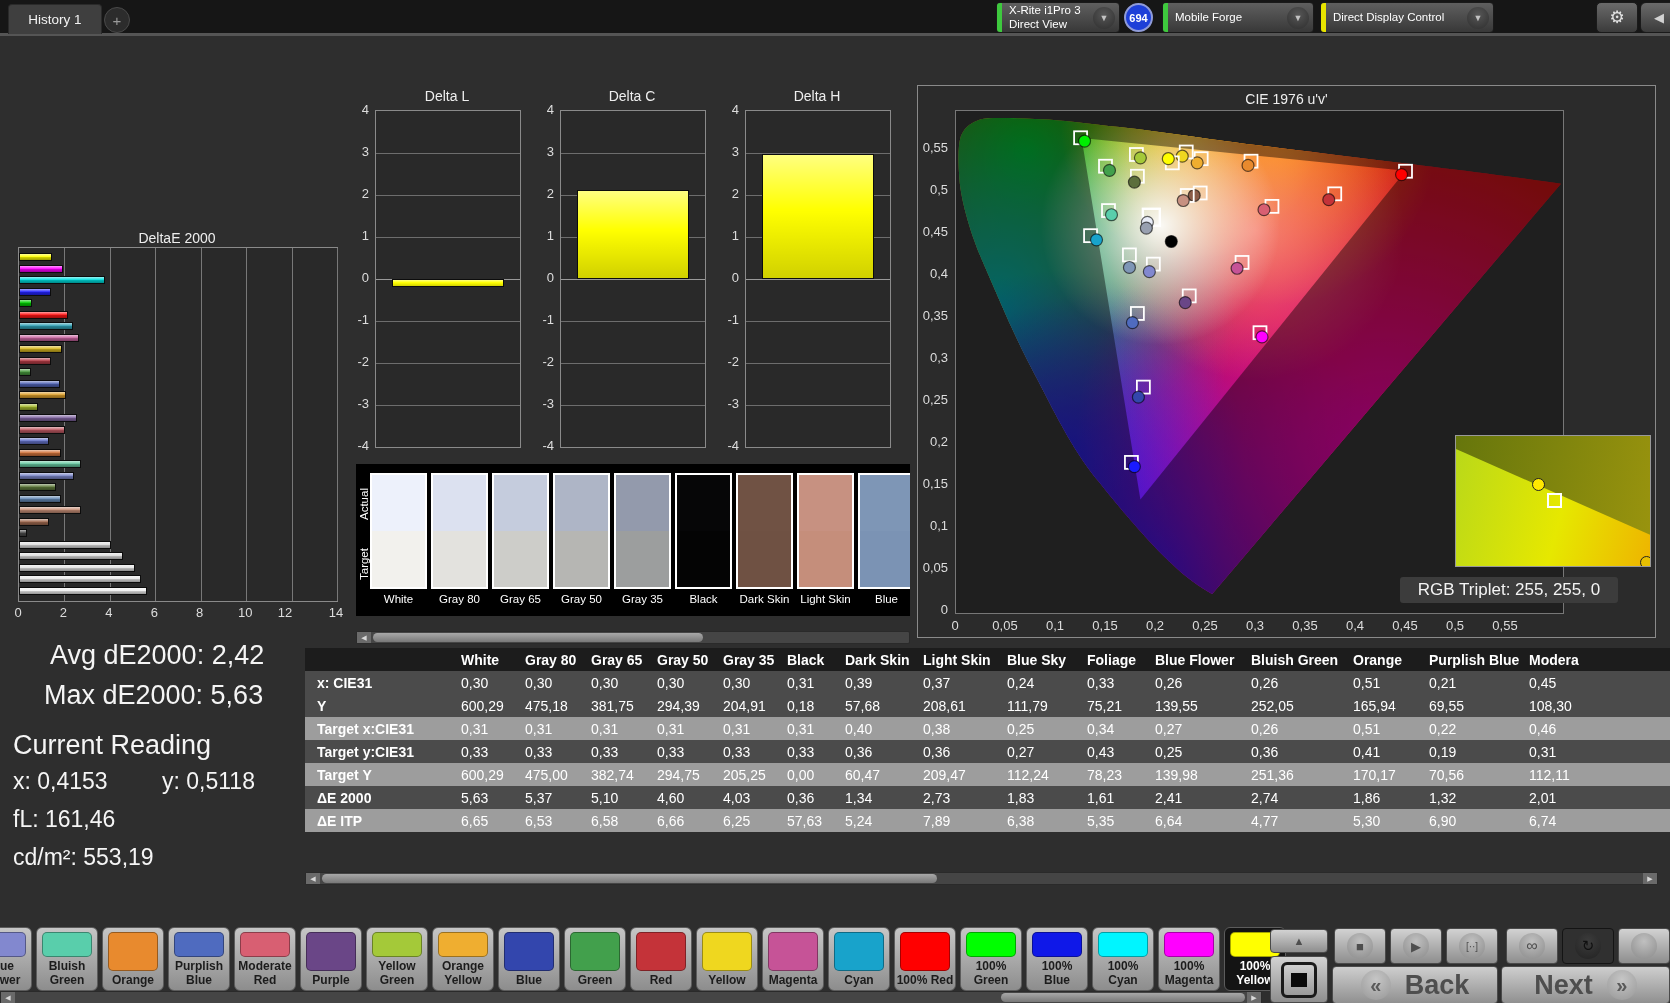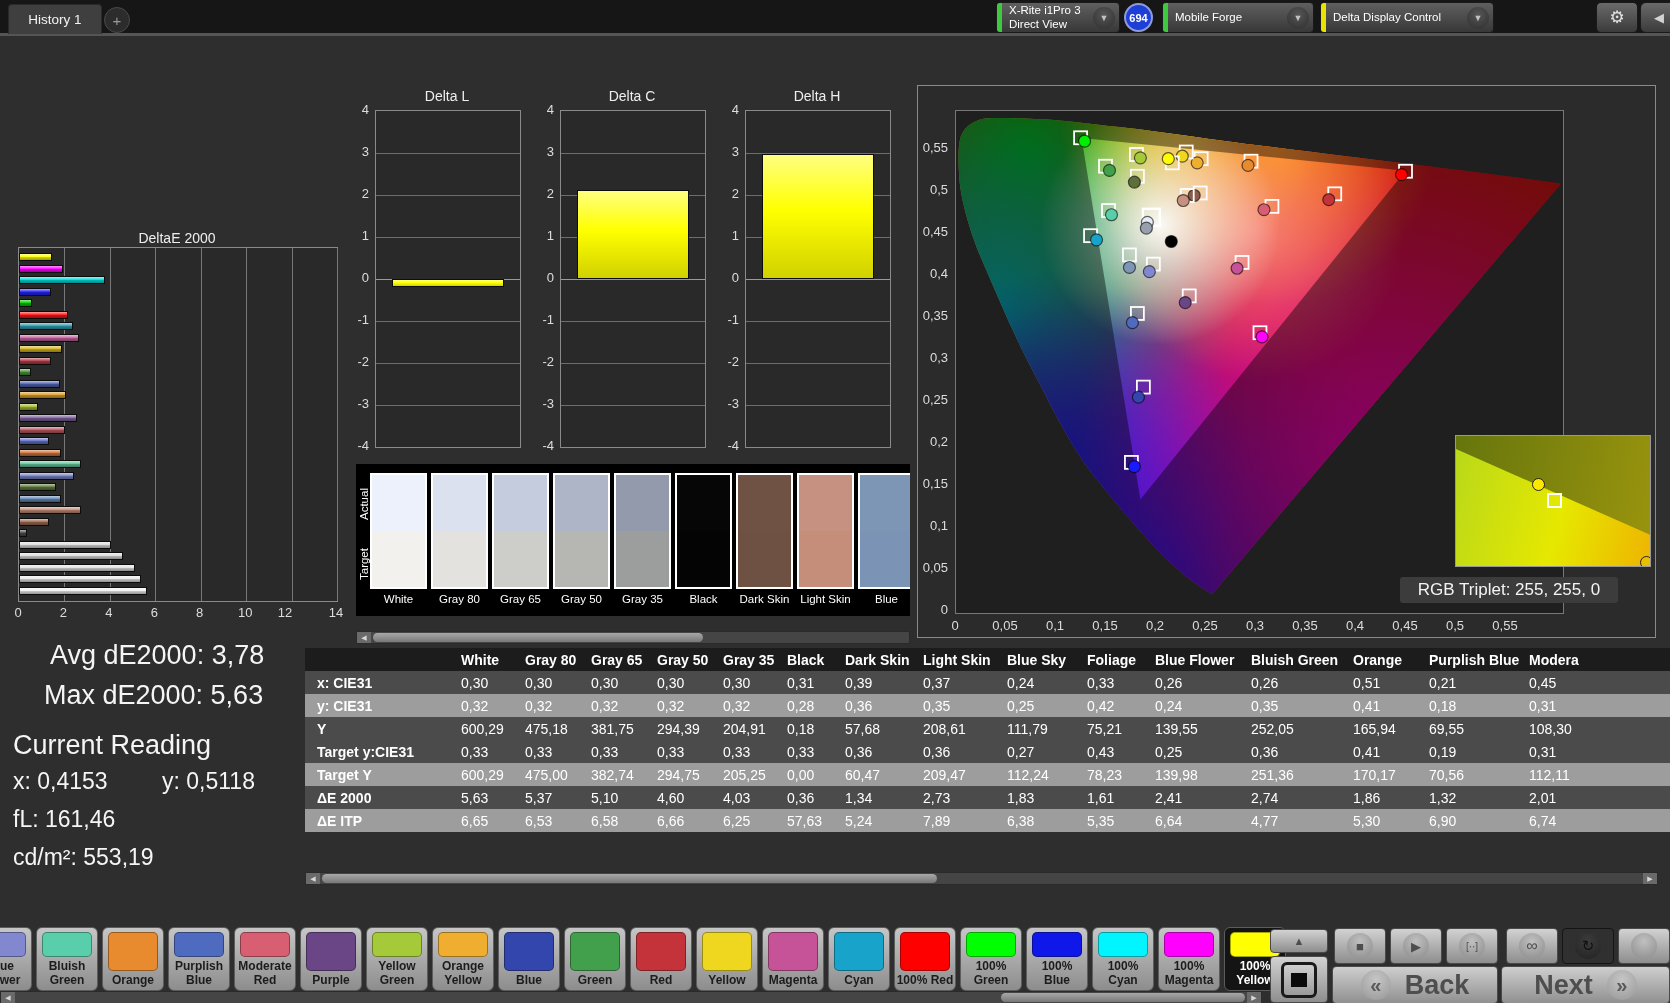--- a/index.html
+++ b/index.html
@@ -126,21 +126,21 @@
     <div class="chev">▼</div>
   </div>
   <div id="badge-count" class="abs">694</div>
   <div class="topbtn abs" style="left:1162px;width:150px;">
     <div class="stripe" style="background:#3ec93e"></div>
     <div class="lines">Mobile Forge</div>
     <div class="chev">▼</div>
   </div>
   <div class="topbtn abs" style="left:1320px;width:172px;">
     <div class="stripe" style="background:#e8e400"></div>
-    <div class="lines">Delta Display Control</div>
+    <div class="lines">Direct Display Control</div>
     <div class="chev">▼</div>
   </div>
   <div id="btn-gear" class="abs">⚙</div>
   <div id="btn-collapse" class="abs">◀</div>
 
 
   <div id="deltae-title" class="abs">DeltaE 2000</div>
   <div id="deltae-plot" class="abs">
       <div class="vline" style="left: 45.4286px;"></div>
       <div class="vline" style="left: 90.8571px;"></div>
@@ -322,20 +322,21 @@
         </div>
         <div class="sw-name">Blue</div>
       </div>
     </div>
   <div class="sbar abs" style="left:356px;top:631px;width:554px;">
     <div class="sb-arrow" style="left:0">◀</div>
     <div class="sb-thumb" style="left:16px;width:330px;"></div>
   </div>
 
   <div id="cie-panel" class="abs"></div>
+  <div id="cie-title" class="abs">CIE 1976 u'v'</div>
   <div id="cie-plot" class="abs">
     <svg id="cie-svg" width="605" height="500" viewBox="0 0 607 502" preserveAspectRatio="none">
       <defs>
         <clipPath id="shoeClip">
             <path d="M607,73 C560,66 470,55 404,47 C340,39 290,33 262,29 C230,25 180,17 153,15 C120,11 95,8 79,8 C55,7 30,6 23,9 C12,13 8,18 4.6,26 C2,35 2,50 3.5,69 C5,90 15,125 28,154 C45,193 60,230 83,272 C100,305 120,345 144,373 C165,400 200,440 216,454 C230,468 245,478 257,485 Z"></path>
           </clipPath>
         <radialGradient id="rgGreen" gradientUnits="userSpaceOnUse" cx="70" cy="40" r="280">
             <stop offset="0" stop-color="#00c000"></stop>
             <stop offset="1" stop-color="#00c000" stop-opacity="0"></stop>
           </radialGradient>
@@ -468,21 +469,21 @@
     </div>
 
   <div id="rgb-inset" class="abs">
     <div class="shade"></div>
     <div class="inset-circle" style="left:76px;top:42px;"></div>
     <div class="inset-square" style="left:91px;top:57px;"></div>
     <div class="inset-circle" style="left:184px;top:120px;background:#e8c000;"></div>
   </div>
   <div id="rgb-label" class="abs">RGB Triplet: 255, 255, 0</div>
 
-  <div class="abs stat-lg" style="left:50px;top:640px;">Avg dE2000: 3,78</div>
+  <div class="abs stat-lg" style="left:50px;top:640px;">Avg dE2000: 2,42</div>
   <div class="abs stat-lg" style="left:44px;top:680px;">Max dE2000: 5,63</div>
   <div class="abs stat-lg" style="left:13px;top:730px;">Current Reading</div>
   <div class="abs stat-md" style="left:13px;top:768px;">x: 0,4153</div>
   <div class="abs stat-md" style="left:162px;top:768px;">y: 0,5118</div>
   <div class="abs stat-md" style="left:13px;top:806px;">fL: 161,46</div>
   <div class="abs stat-md" style="left:13px;top:844px;">cd/m²: 553,19</div>
 
   <table id="mtable" class="abs">
       <colgroup>
         <col style="width: 152px;">
@@ -534,55 +535,55 @@
           <td>0,39</td>
           <td>0,37</td>
           <td>0,24</td>
           <td>0,33</td>
           <td>0,26</td>
           <td>0,26</td>
           <td>0,51</td>
           <td>0,21</td>
           <td>0,45</td>
         </tr>
-        <tr class="light">
-          <td class="rowlab">y: CIE31</td>
-          <td>0,32</td>
-          <td>0,32</td>
-          <td>0,32</td>
-          <td>0,32</td>
-          <td>0,32</td>
-          <td>0,28</td>
-          <td>0,36</td>
-          <td>0,35</td>
-          <td>0,25</td>
-          <td>0,42</td>
-          <td>0,24</td>
-          <td>0,35</td>
-          <td>0,41</td>
-          <td>0,18</td>
-          <td>0,31</td>
-        </tr>
         <tr class="dark">
           <td class="rowlab">Y</td>
           <td>600,29</td>
           <td>475,18</td>
           <td>381,75</td>
           <td>294,39</td>
           <td>204,91</td>
           <td>0,18</td>
           <td>57,68</td>
           <td>208,61</td>
           <td>111,79</td>
           <td>75,21</td>
           <td>139,55</td>
           <td>252,05</td>
           <td>165,94</td>
           <td>69,55</td>
           <td>108,30</td>
+        </tr>
+        <tr class="light">
+          <td class="rowlab">Target x:CIE31</td>
+          <td>0,31</td>
+          <td>0,31</td>
+          <td>0,31</td>
+          <td>0,31</td>
+          <td>0,31</td>
+          <td>0,31</td>
+          <td>0,40</td>
+          <td>0,38</td>
+          <td>0,25</td>
+          <td>0,34</td>
+          <td>0,27</td>
+          <td>0,26</td>
+          <td>0,51</td>
+          <td>0,22</td>
+          <td>0,46</td>
         </tr>
         <tr class="dark">
           <td class="rowlab">Target y:CIE31</td>
           <td>0,33</td>
           <td>0,33</td>
           <td>0,33</td>
           <td>0,33</td>
           <td>0,33</td>
           <td>0,33</td>
           <td>0,36</td>

